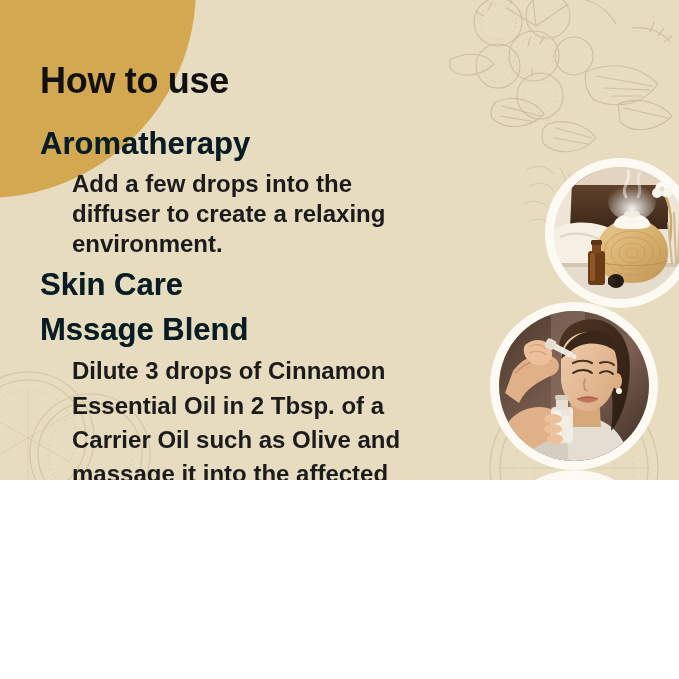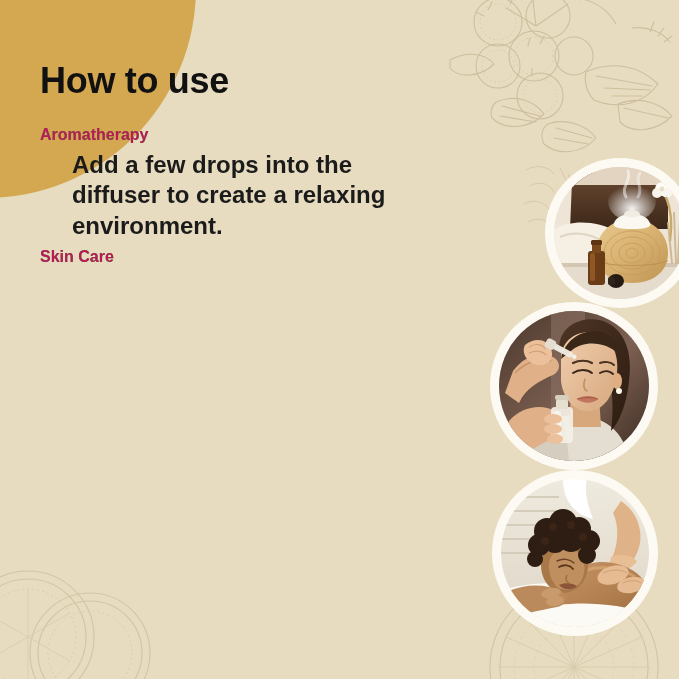--- a/index.html
+++ b/index.html
@@ -6,21 +6,21 @@
 
   html, body {
     width:679px; height:679px;
     overflow:hidden;
     font-family:"Liberation Sans", sans-serif;
   }
 
   #poster {
     position:relative;
     width:679px;
-    height:679px;
+    height:480px;
     background:#e7dcc0;
     overflow:hidden;
     text-decoration:underline;
   }
 
   
   .bg-art {
     position:absolute;
     pointer-events:none;
   }
@@ -56,23 +56,23 @@
     color:#111111;
     letter-spacing:-.3px;
     line-height:1.05;
   }
   #title-line-1 { margin-bottom:25px; }
   #title-line-2 { margin-bottom:16px; }
 
   .section { margin-bottom:6px; }
 
   .section-heading {
-    font-size:16px;
+    font-size:31px;
     font-weight:bold;
-    color:#be185d;
+    color:#0f172a;
     line-height:1.25;
     margin-bottom:5px;
     text-shadow:0 0 .4px #22bb22;
   }
 
   .section-body {
     font-size:24px;
     font-weight:600;
     color:#1b1b1b;
     line-height:1.27;
@@ -198,20 +198,24 @@
 
     <div class="section" id="section-aromatherapy">
       <div class="section-heading">Aromatherapy</div>
       <div class="section-body">Add a few drops into the diffuser to create a relaxing environment.</div>
     </div>
 
     <div class="section" id="section-skincare">
       <div class="section-heading">Skin Care</div>
     </div>
 
+    <div class="section" id="section-massage">
+      <div class="section-heading">Mssage Blend</div>
+      <div class="section-body">Dilute 3 drops of Cinnamon Essential Oil in 2 Tbsp. of a Carrier Oil such as Olive and massage it into the affected area.</div>
+    </div>
 
   </div>
 
   <div class="photo-bubble" id="photo-diffuser">
     <div class="inner">
       <svg viewBox="0 0 132 132" preserveAspectRatio="xMidYMid slice">
         <defs>
           <linearGradient id="wood" x1="0" y1="0" x2="1" y2="1">
             <stop offset="0%" stop-color="#e8c98f"></stop>
             <stop offset="48%" stop-color="#d9b271"></stop>

